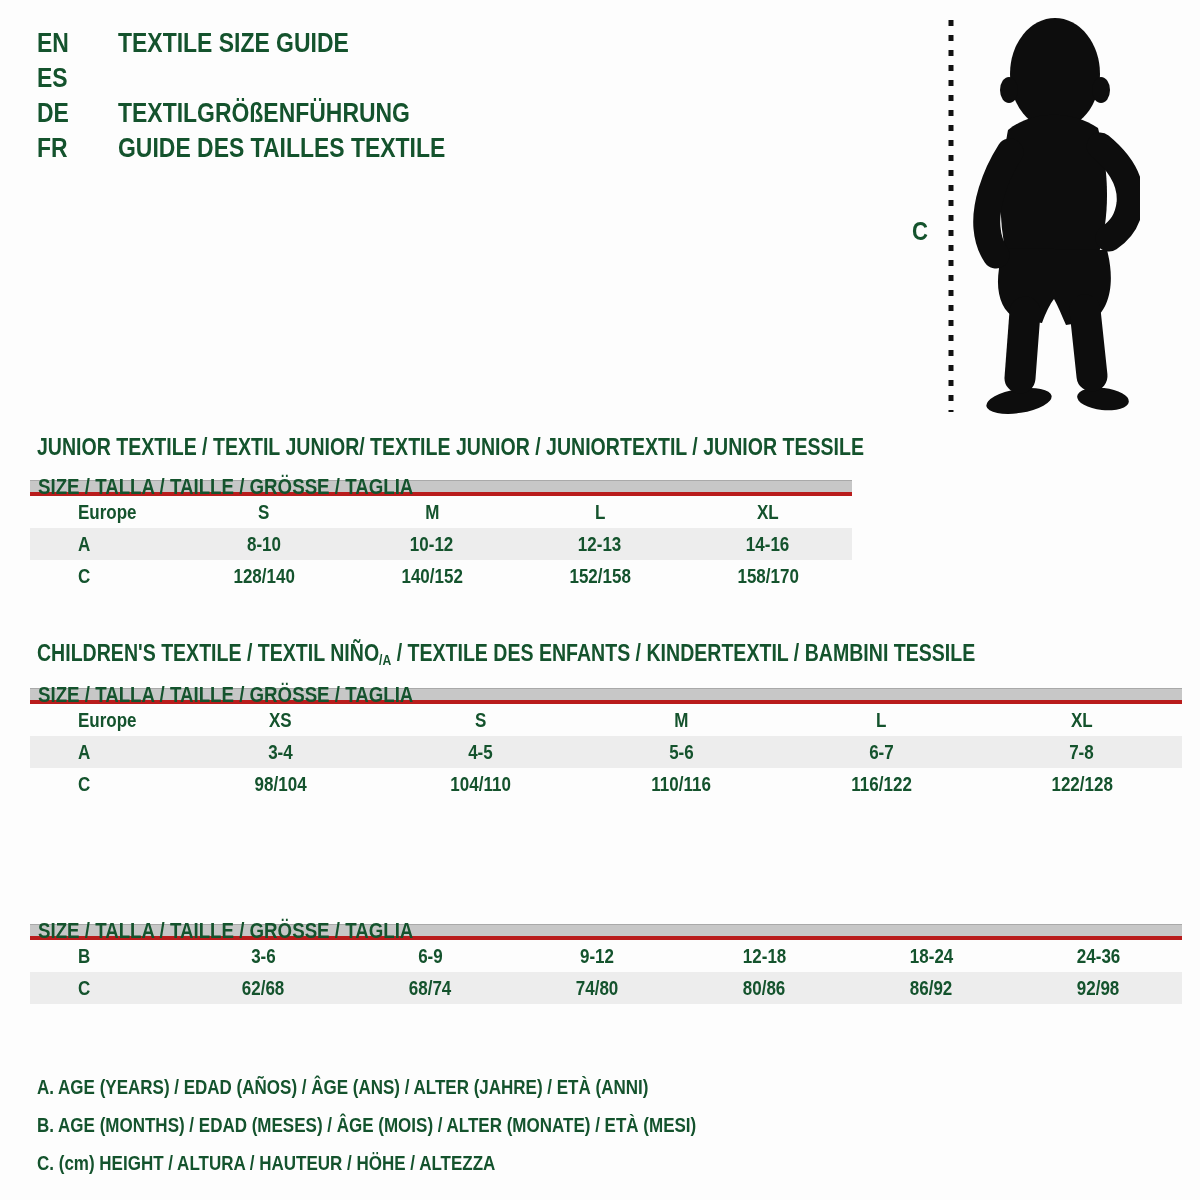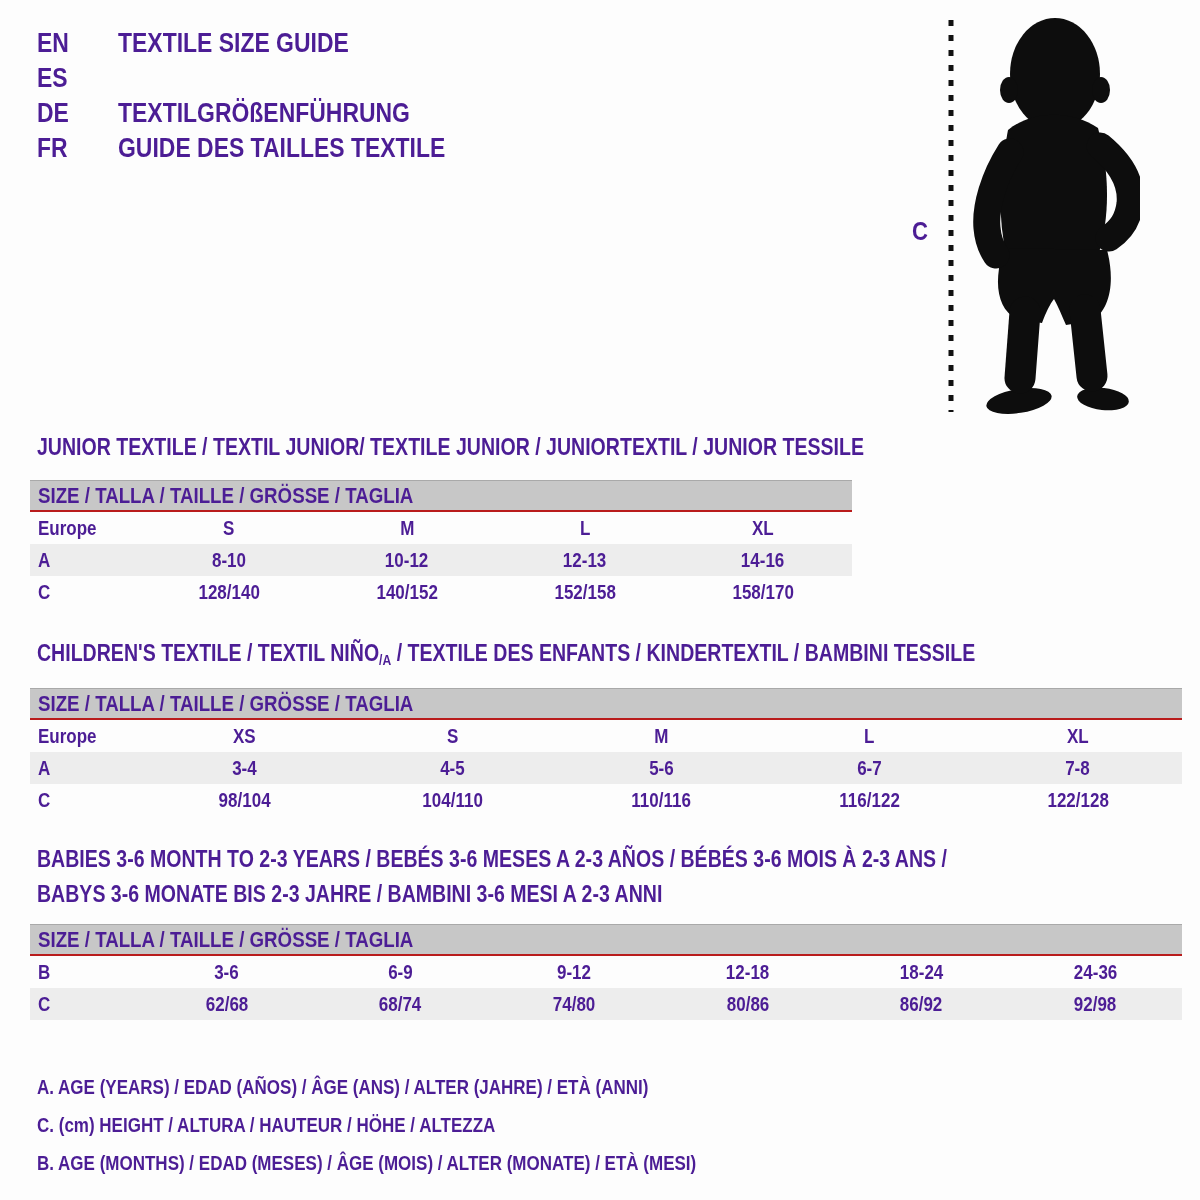--- a/index.html
+++ b/index.html
@@ -1,20 +1,20 @@
 <!DOCTYPE html>
 <html><head>
 <meta charset="utf-8">
 <style>
   html,body { margin:0; padding:0; background:#ffffff; }
   .page {
     position:relative; width:1200px; height:1200px;
     background:#fdfdfd; overflow:hidden;
     font-family:"Liberation Sans", sans-serif;
-    font-weight:700; color:#4c1d95;
+    font-weight:700; color:#14532d;
     -webkit-font-smoothing:antialiased;
   }
   
   .cond  { display:inline-block; transform:scaleX(0.85); transform-origin:0 50%; white-space:nowrap; }
   .condc { display:inline-block; transform:scaleX(0.85); transform-origin:50% 50%; white-space:nowrap; }
 
   
   .lang-list { position:absolute; left:37px; top:26px; }
   .lang-row  { display:flex; align-items:center; height:35px; font-size:27px; }
   .lang-code { width:81px; }
@@ -30,27 +30,27 @@
   #children-title { top:636px; }
   #babies-title   { top:842px; }
   .sub { font-size:0.62em; vertical-align:-0.25em; }
 
   
   .size-table { position:absolute; left:30px; }
   #junior-table   { top:480px; width:822px;  }
   #children-table { top:688px; width:1152px; }
   #babies-table   { top:924px; width:1152px; }
   .t-header {
-    height:32px; background:#c7c7c7; box-sizing:border-box;
-    border-top:1px solid #a9a9a9; border-bottom:2px solid #b91c1c;
+    height:16px; background:#c7c7c7; box-sizing:border-box;
+    border-top:1px solid #a9a9a9; border-bottom:4px solid #b91c1c;
     display:flex; align-items:center; padding-left:8px; font-size:22px;
   }
   .t-row { height:32px; display:flex; align-items:center; font-size:20px; }
   .t-body > .t-row:nth-child(2) { background:#ededed; }
-  .t-label { width:110px; padding-left:8px; box-sizing:border-box; text-align:left; }
+  .t-label { width:110px; padding-left:8px; box-sizing:border-box; text-align:left;margin-left:40px; }
   .t-cell  { flex:1; text-align:center; }
 
   
   .footnotes { position:absolute; left:37px; top:1068px; font-size:20px; line-height:38px; }
 </style>
 </head>
 <body>
 
 <div class="page">
 
@@ -155,24 +155,20 @@
         <div class="t-label"><span class="cond">C</span></div>
         <div class="t-cell"><span class="condc">98/104</span></div>
         <div class="t-cell"><span class="condc">104/110</span></div>
         <div class="t-cell"><span class="condc">110/116</span></div>
         <div class="t-cell"><span class="condc">116/122</span></div>
         <div class="t-cell"><span class="condc">122/128</span></div>
       </div>
     </div>
   </div>
 
-  <div class="sec-title" id="babies-title">
-    <div><span class="cond">BABIES 3-6 MONTH TO 2-3 YEARS / BEBÉS 3-6 MESES A 2-3 AÑOS / BÉBÉS 3-6 MOIS À 2-3 ANS /</span></div>
-    <div><span class="cond">BABYS 3-6 MONATE BIS 2-3 JAHRE / BAMBINI 3-6 MESI A 2-3 ANNI</span></div>
-  </div>
   <div class="size-table" id="babies-table">
     <div class="t-header">
         <span class="cond">SIZE / TALLA / TAILLE / GRÖSSE / TAGLIA</span>
       </div>
     <div class="t-body">
       <div class="t-row">
         <div class="t-label"><span class="cond">B</span></div>
         <div class="t-cell"><span class="condc">3-6</span></div>
         <div class="t-cell"><span class="condc">6-9</span></div>
         <div class="t-cell"><span class="condc">9-12</span></div>
@@ -187,17 +183,17 @@
         <div class="t-cell"><span class="condc">74/80</span></div>
         <div class="t-cell"><span class="condc">80/86</span></div>
         <div class="t-cell"><span class="condc">86/92</span></div>
         <div class="t-cell"><span class="condc">92/98</span></div>
       </div>
     </div>
   </div>
 
   <div class="footnotes">
     <div><span class="cond">A. AGE (YEARS) / EDAD (AÑOS) / ÂGE (ANS) / ALTER (JAHRE) / ETÀ (ANNI)</span></div>
+    <div><span class="cond">B. AGE (MONTHS) / EDAD (MESES) / ÂGE (MOIS) / ALTER (MONATE) / ETÀ (MESI)</span></div>
     <div><span class="cond">C. (cm) HEIGHT / ALTURA / HAUTEUR / HÖHE / ALTEZZA</span></div>
-    <div><span class="cond">B. AGE (MONTHS) / EDAD (MESES) / ÂGE (MOIS) / ALTER (MONATE) / ETÀ (MESI)</span></div>
   </div>
 
 </div>
 
 </body></html>

